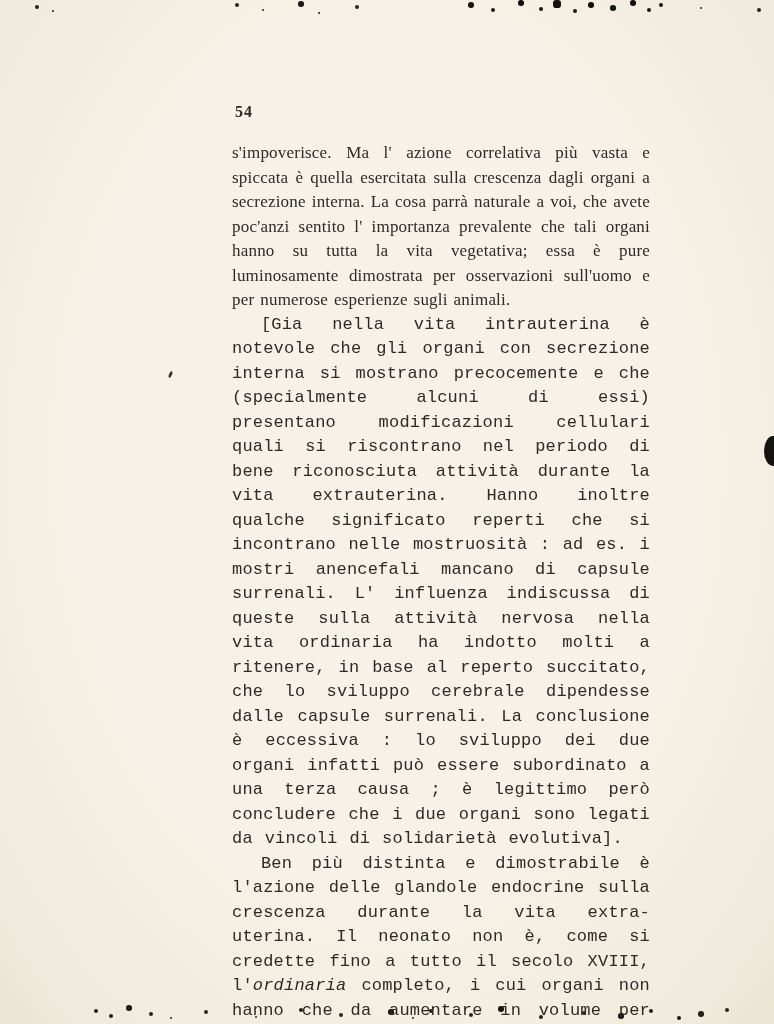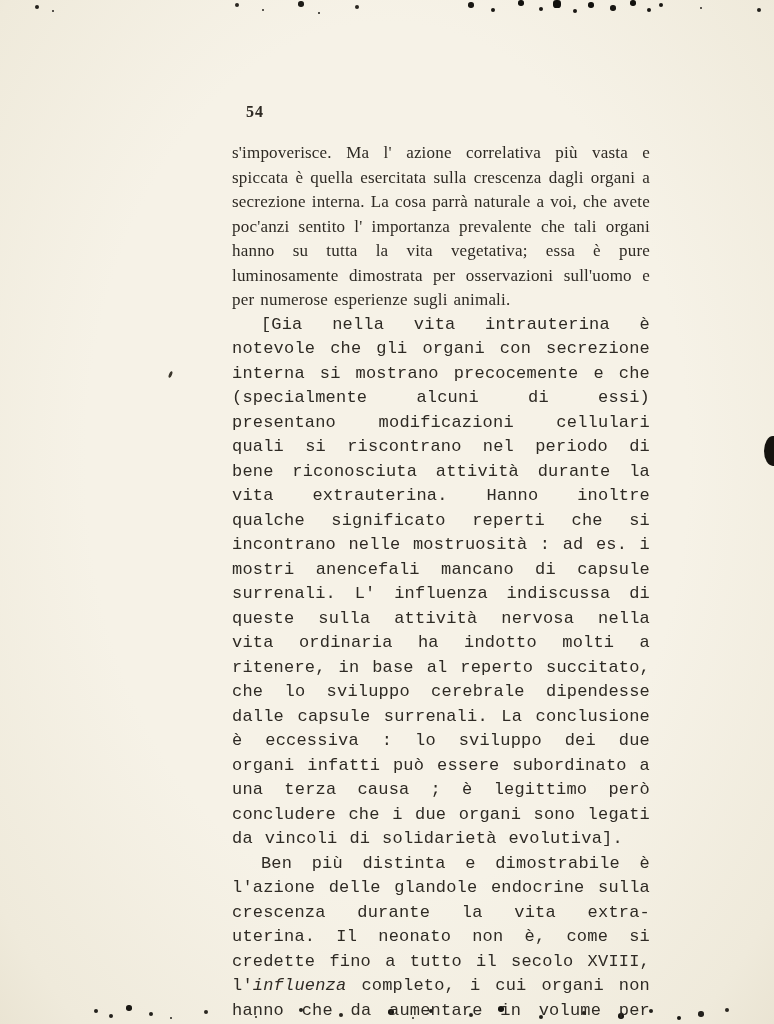--- a/index.html
+++ b/index.html
@@ -14,21 +14,21 @@
     background: #f4f0e3;
     font-family: "Liberation Serif", "DejaVu Serif", serif;
   }
   .page {
     position: absolute;
     inset: 0;
     background: radial-gradient(ellipse at 50% 45%, #f6f2e7 55%, #efeadb 90%, #eae4d3 100%);
   }
   .page-number {
     position: absolute;
-    left: 246px;
+    left: 235px;
     top: 103px;
     font-size: 16px;
     font-weight: bold;
     color: #2e2a24;
     letter-spacing: 1px;
   }
   .text-block {
     position: absolute;
     left: 232px;
     top: 141px;
@@ -112,17 +112,17 @@
   <div class="ink-mark"></div>
 
   <div class="page-number">54</div>
 
   <div class="text-block">
 
     <p class="para">s'impoverisce. Ma l' azione correlativa più vasta e spiccata è quella esercitata sulla crescenza dagli organi a secrezione interna. La cosa parrà naturale a voi, che avete poc'anzi sentito l' importanza prevalente che tali organi hanno su tutta la vita vegetativa; essa è pure luminosamente dimostrata per osservazioni sull'uomo e per numerose esperienze sugli animali.</p>
 
     <p class="para indent">[Gia nella vita intrauterina è notevole che gli organi con secrezione interna si mostrano precocemente e che (specialmente alcuni di essi) presentano modificazioni cellulari quali si riscontrano nel periodo di bene riconosciuta attività durante la vita extrauterina. Hanno inoltre qualche significato reperti che si incontrano nelle mostruosità : ad es. i mostri anencefali mancano di capsule surrenali. L' influenza indiscussa di queste sulla attività nervosa nella vita ordinaria ha indotto molti a ritenere, in base al reperto succitato, che lo sviluppo cerebrale dipendesse dalle capsule surrenali. La conclusione è eccessiva : lo sviluppo dei due organi infatti può essere subordinato a una terza causa ; è legittimo però concludere che i due organi sono legati da vincoli di solidarietà evolutiva].</p>
 
-    <p class="para indent"><span>Ben più distinta e dimostrabile è l'azione delle glandole endocrine sulla crescenza durante la vita extra-uterina. Il neonato non è, come si credette fino a tutto il secolo XVIII, l'</span><em>influenza</em><span> completo, i cui organi non hanno che da aumentare in volume per costituire l'individuo adulto. La crescenza,</span></p>
+    <p class="para indent"><span>Ben più distinta e dimostrabile è l'azione delle glandole endocrine sulla crescenza durante la vita extra-uterina. Il neonato non è, come si credette fino a tutto il secolo XVIII, l'</span><em>ordinaria</em><span> completo, i cui organi non hanno che da aumentare in volume per costituire l'individuo adulto. La crescenza,</span></p>
 
   </div>
 
 </div>
 
 </body></html>

